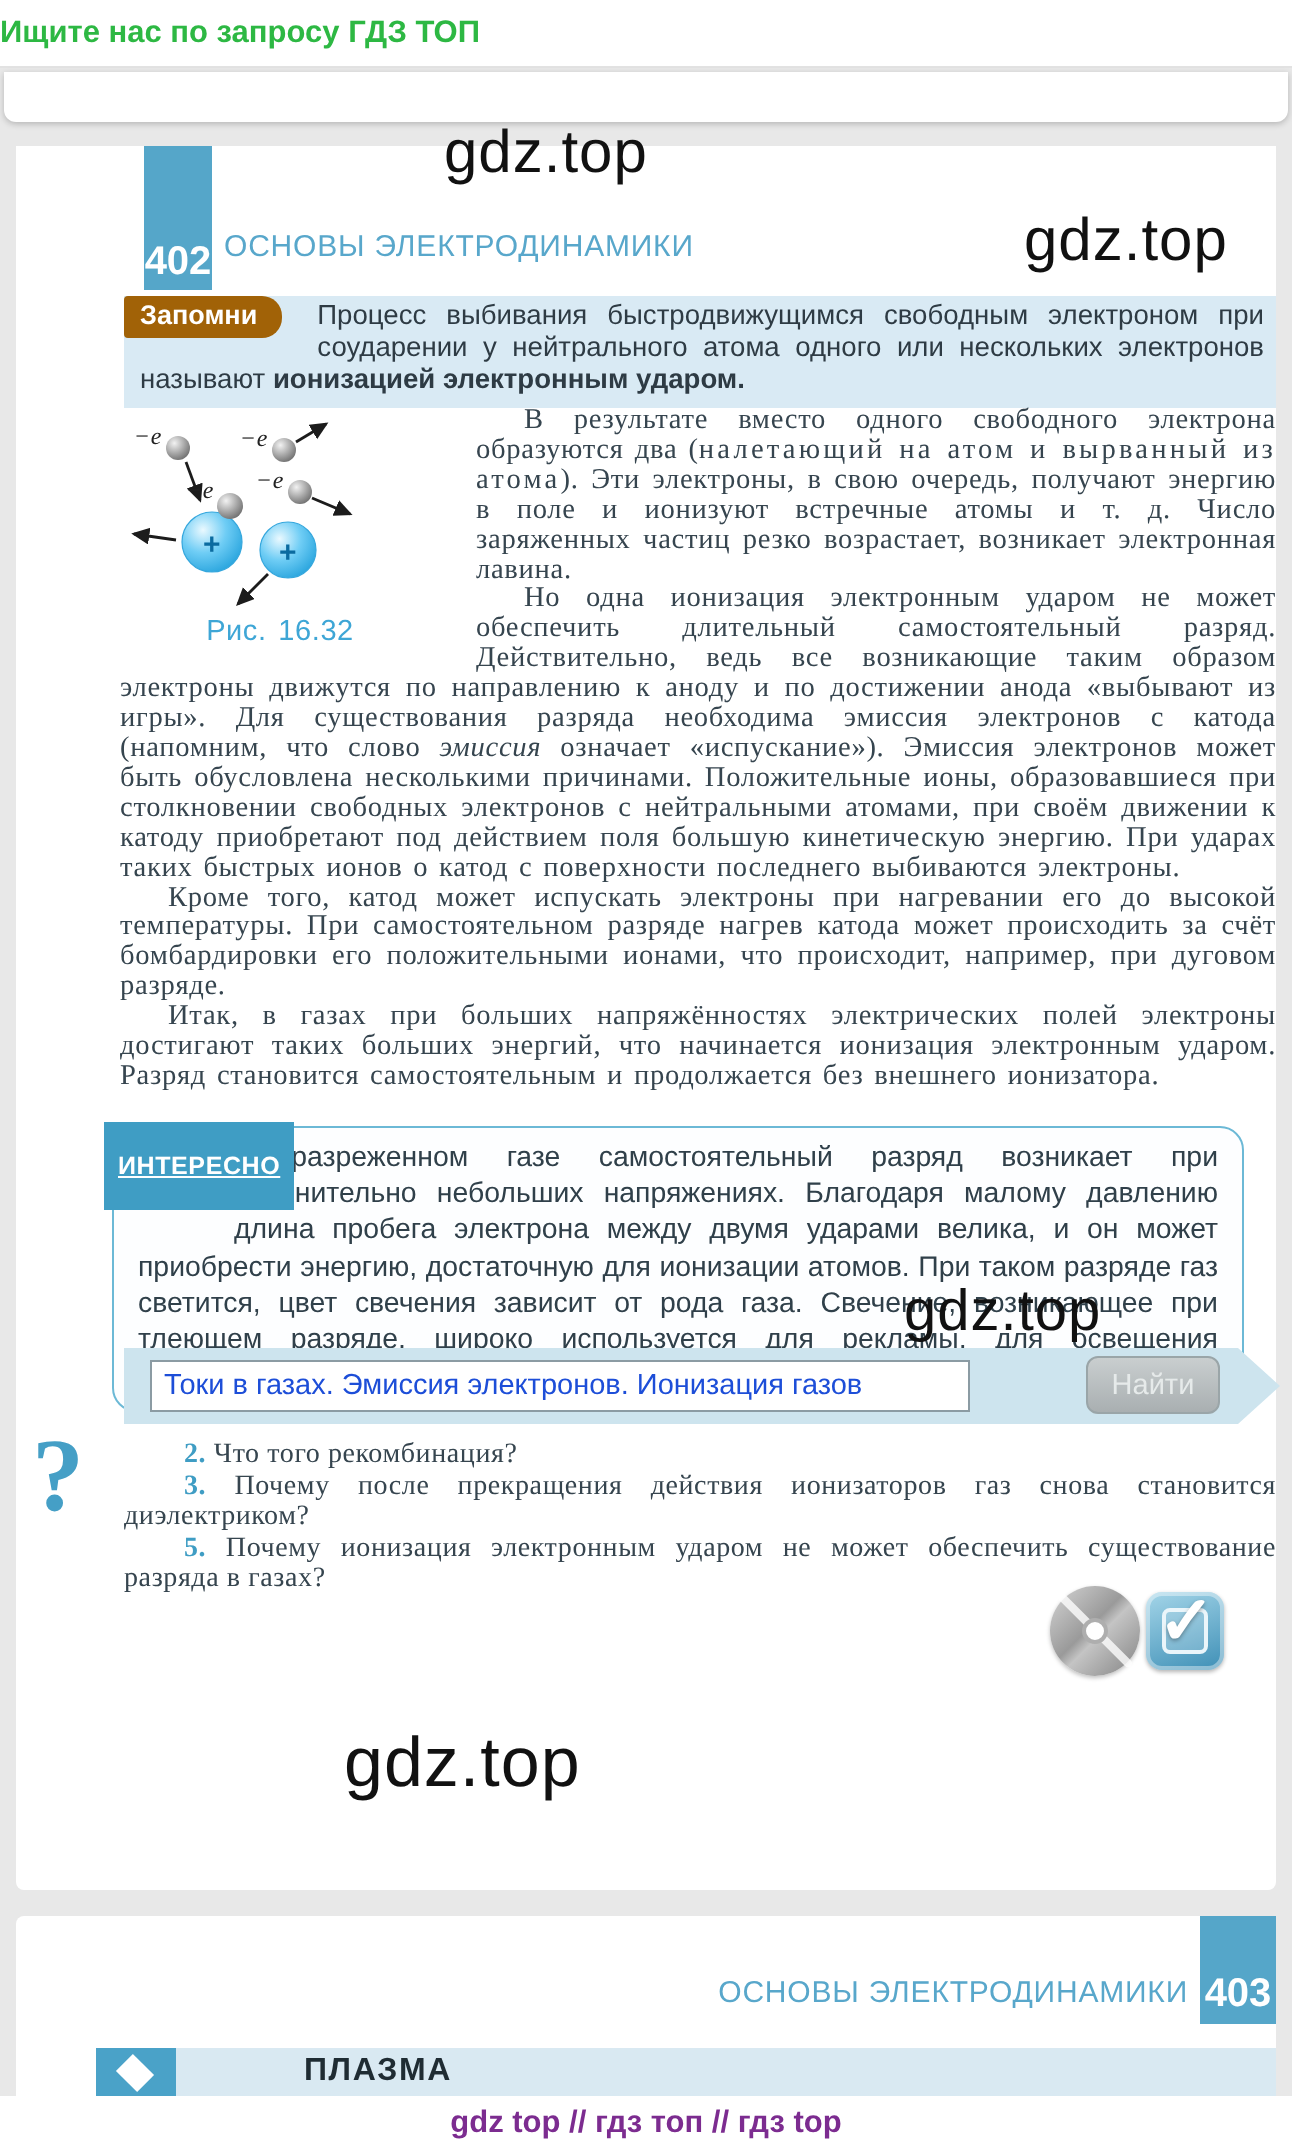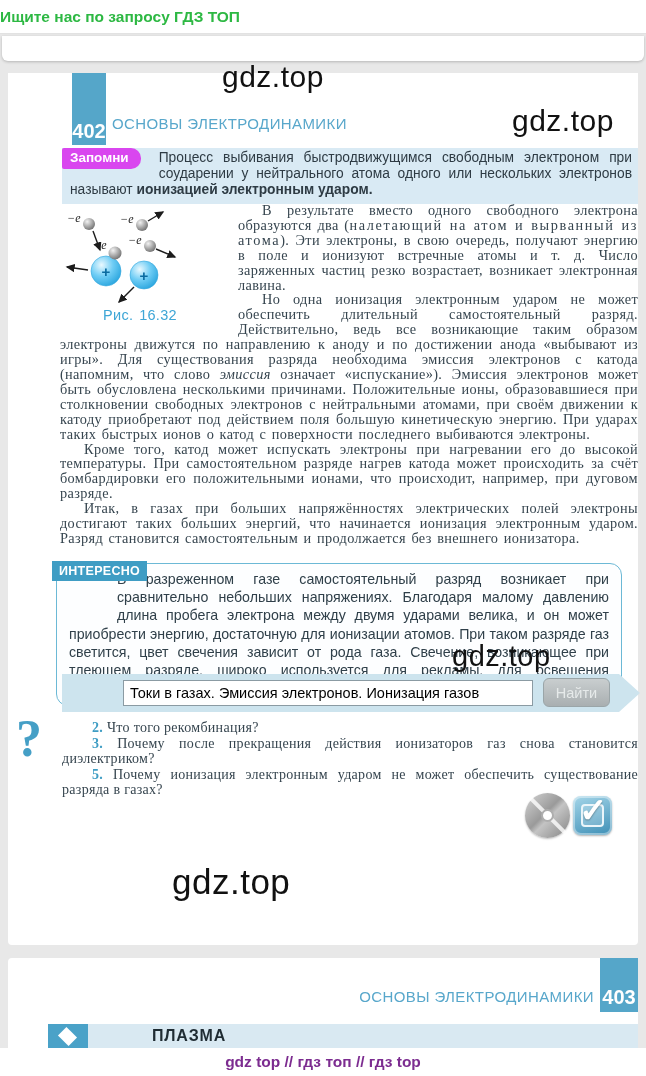--- a/index.html
+++ b/index.html
@@ -51,21 +51,21 @@
     color:#58a7cb; font-size:15px; letter-spacing:0.4px;
   }
 
   
   .zapomni {
     position:absolute; left:54px; top:75px; width:562px;
     background:#d9eaf4; padding:2px 6px 5px 8px;
     font-size:13.8px; line-height:16.2px; color:#2e3b44; text-align:justify;
   }
   .ztab {
-    float:left; background:#d946ef; color:#fff; font-weight:bold;
+    float:left; background:#a16207; color:#fff; font-weight:bold;
     font-size:13.5px; padding:2px 12px 3px 8px; margin:-2px 18px 2px -8px;
     border-radius:2px 10px 10px 2px;
   }
   .zbold { font-weight:bold; }
 
   
   .bodytext {
     position:absolute; left:52px; top:130px; width:578px;
     font-family:"Liberation Serif", serif; font-size:14.3px; line-height:14.9px;
     color:#36454f; text-align:justify; letter-spacing:0.35px; word-spacing:1.5px;
@@ -81,37 +81,37 @@
 
   
   .interesno {
     position:absolute; left:48px; top:490px; width:566px;
     border:1.6px solid #6cb9d6; border-radius:12px; background:#fdfeff;
     padding:6px 12px 8px 12px; box-sizing:border-box;
   }
   .itab {
     position:absolute; left:-5px; top:-3px;
     background:#3f9dc4; color:#fff; font-weight:bold; font-size:12.5px;
-    padding:3px 7px; letter-spacing:0.3px;
+    padding:15px 7px; letter-spacing:0.3px;text-decoration:underline;
   }
   .itext {
     font-size:14.2px; line-height:18.2px; color:#30404a; text-align:justify;
   }
   .ispacer { float:left; width:48px; height:38px; }
 
   
   .searchbar {
     position:absolute; left:54px; top:601px; width:578px; height:38px;
     background:#cde4ee;
     clip-path:polygon(0 0, 557px 0, 578px 19px, 557px 38px, 0 38px);
   }
   .searchinput {
     position:absolute; left:13px; top:6px; width:402px; height:24px;
-    border:1px solid #8b9ba3; background:#fff; font-size:14.5px; color:#000000;
-    padding:0 0 0 6px; font-family:"Liberation Sans",sans-serif;margin-left:48px;
+    border:1px solid #8b9ba3; background:#fff; font-size:14.5px; color:#1d4ed8;
+    padding:0 0 0 6px; font-family:"Liberation Sans",sans-serif;
   }
   .findbtn {
     position:absolute; left:481px; top:4px; width:67px; height:29px;
     border:1px solid #9aa5a8; border-radius:6px;
     background:linear-gradient(#c9cecf,#a9afb1);
     color:#e6eaea; font-size:14.5px; font-family:"Liberation Sans",sans-serif;
   }
 
   
   .qmark {

